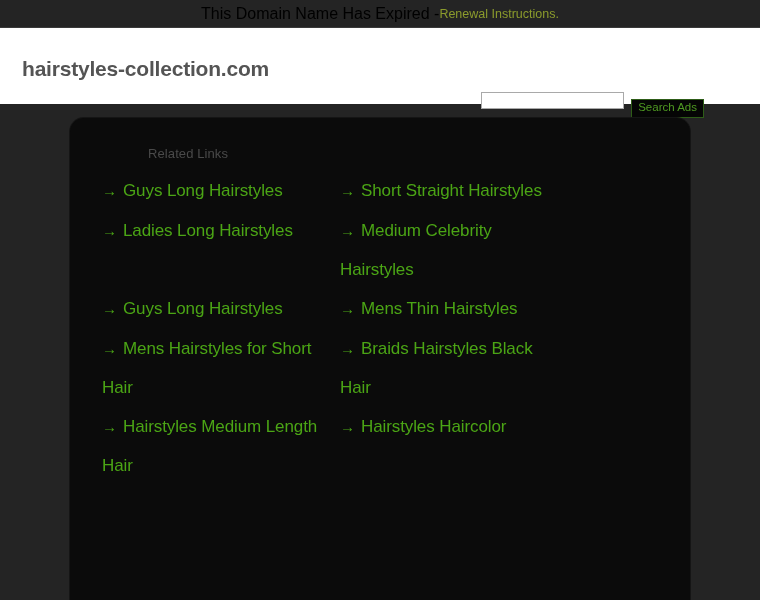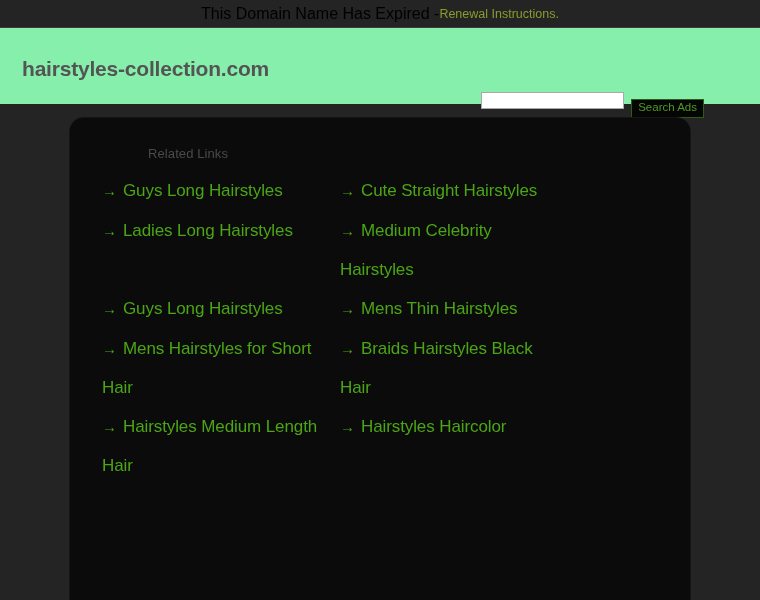--- a/index.html
+++ b/index.html
@@ -30,21 +30,21 @@
     color: #8b9b2c;
     text-decoration: none;
     white-space: pre;
   }
 
   
   #site-header {
     height: 76px;
     box-sizing: border-box;
     position: relative;
-    background: #86efac;
+    background: #ffffff;
     display: flex;
     align-items: center;
     padding: 0 22px 0 22px;
   }
   #domain-title {
     font-size: 21px;
     font-weight: bold;
     color: #545454;
     letter-spacing: -0.2px;
     margin: 0;
@@ -158,21 +158,21 @@
 </div>
 
 <div id="content-panel">
   <h2 id="related-links-heading">Related Links</h2>
 
   <ul id="links-grid">
     <li class="link-cell">
       <span class="arrow-icon">→</span><a class="related-link" href="#">Guys Long Hairstyles</a>
     </li>
     <li class="link-cell">
-      <span class="arrow-icon">→</span><a class="related-link" href="#">Cute Straight Hairstyles</a>
+      <span class="arrow-icon">→</span><a class="related-link" href="#">Short Straight Hairstyles</a>
     </li>
 
     <li class="link-cell">
       <span class="arrow-icon">→</span><a class="related-link" href="#">Ladies Long Hairstyles</a>
     </li>
     <li class="link-cell">
       <span class="arrow-icon">→</span><a class="related-link" href="#">Medium Celebrity Hairstyles</a>
     </li>
 
     <li class="link-cell">

